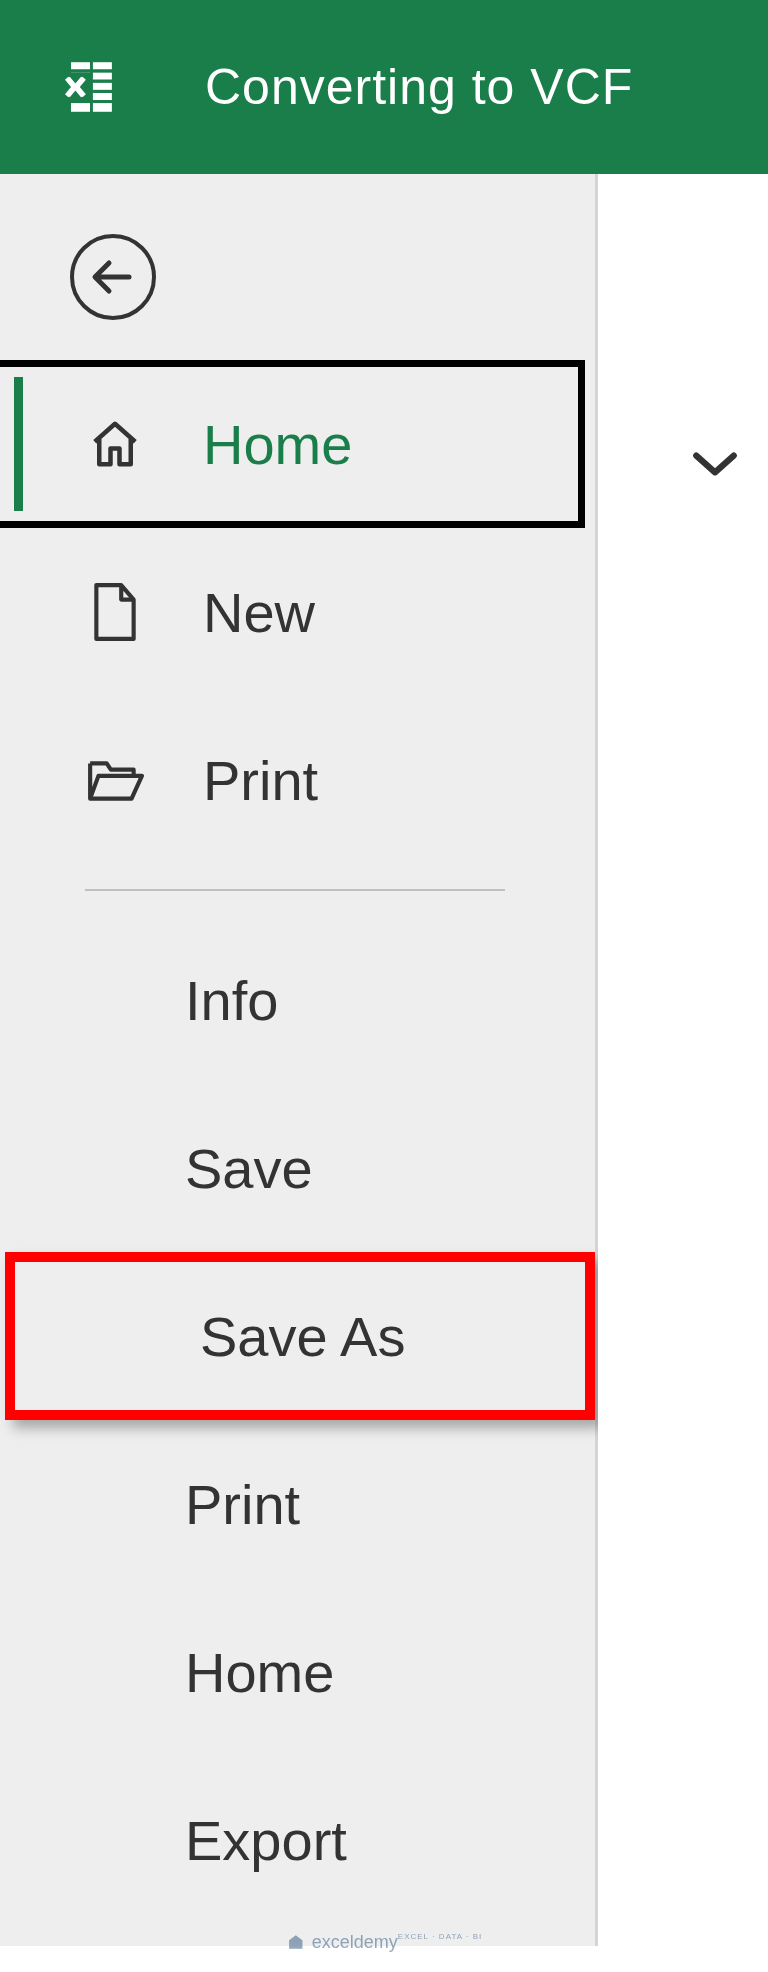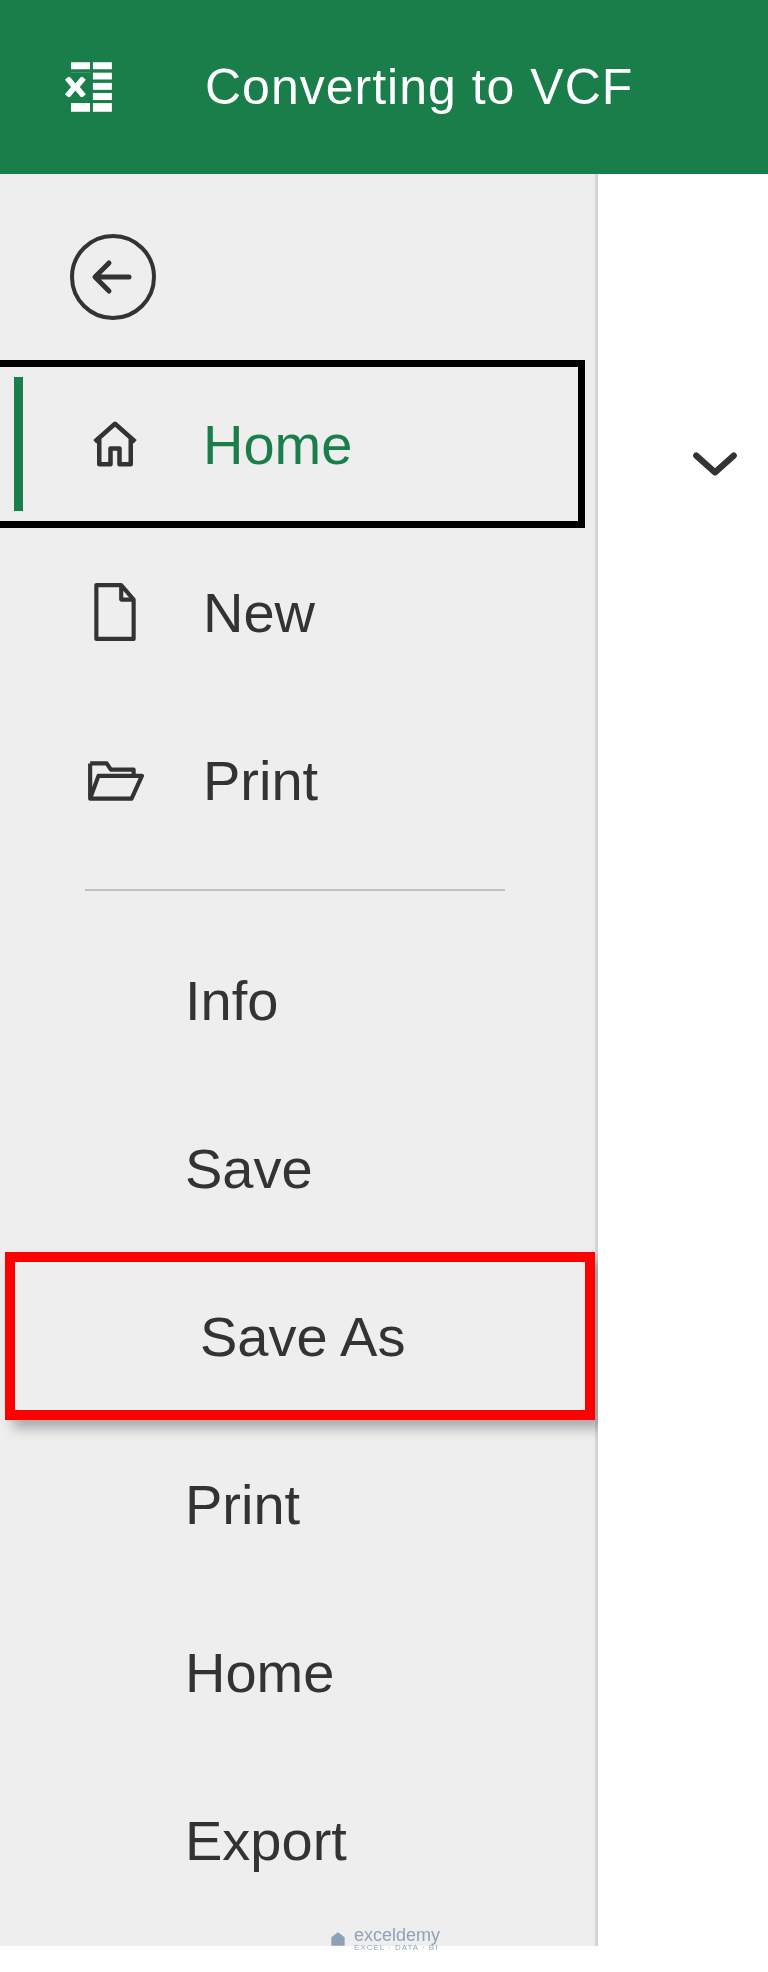--- a/index.html
+++ b/index.html
@@ -136,21 +136,20 @@
       color: #5a7a9a;
       font-weight: 500;
     }
     .watermark-sub {
       font-size: 8px;
       color: #5a7a9a;
       letter-spacing: 1px;
     }
     .watermark-text-wrap {
       display: flex;
-      flex-direction: column;
       line-height: 1;
     }
   </style>
 </head>
 <body>
 
 <div class="titlebar">
   <div class="excel-logo">
     <svg width="70" height="70" viewBox="0 0 48 48">
       <rect x="10" y="6" width="30" height="36" fill="#fff" stroke="none"></rect>

